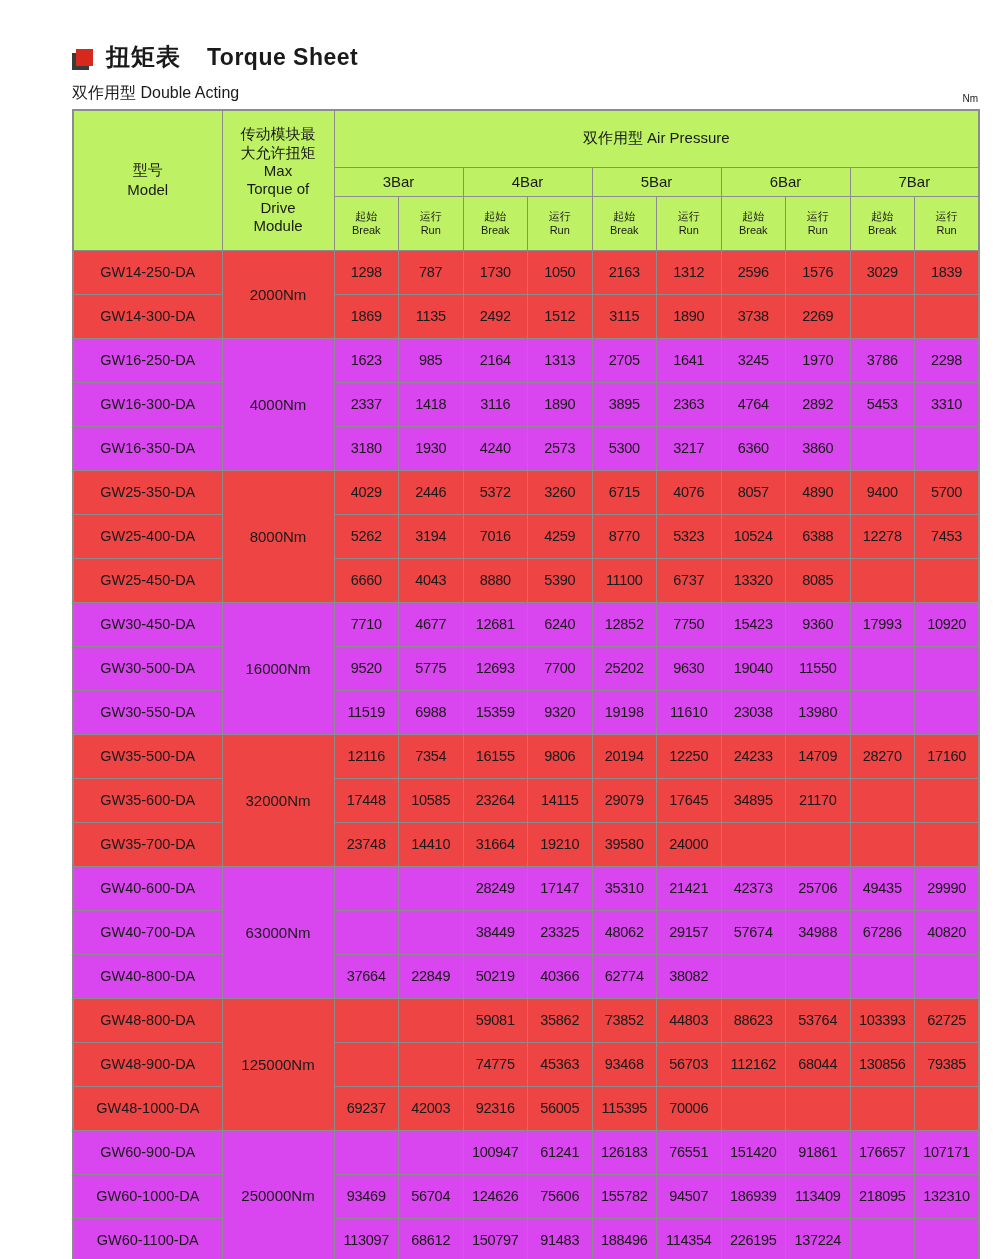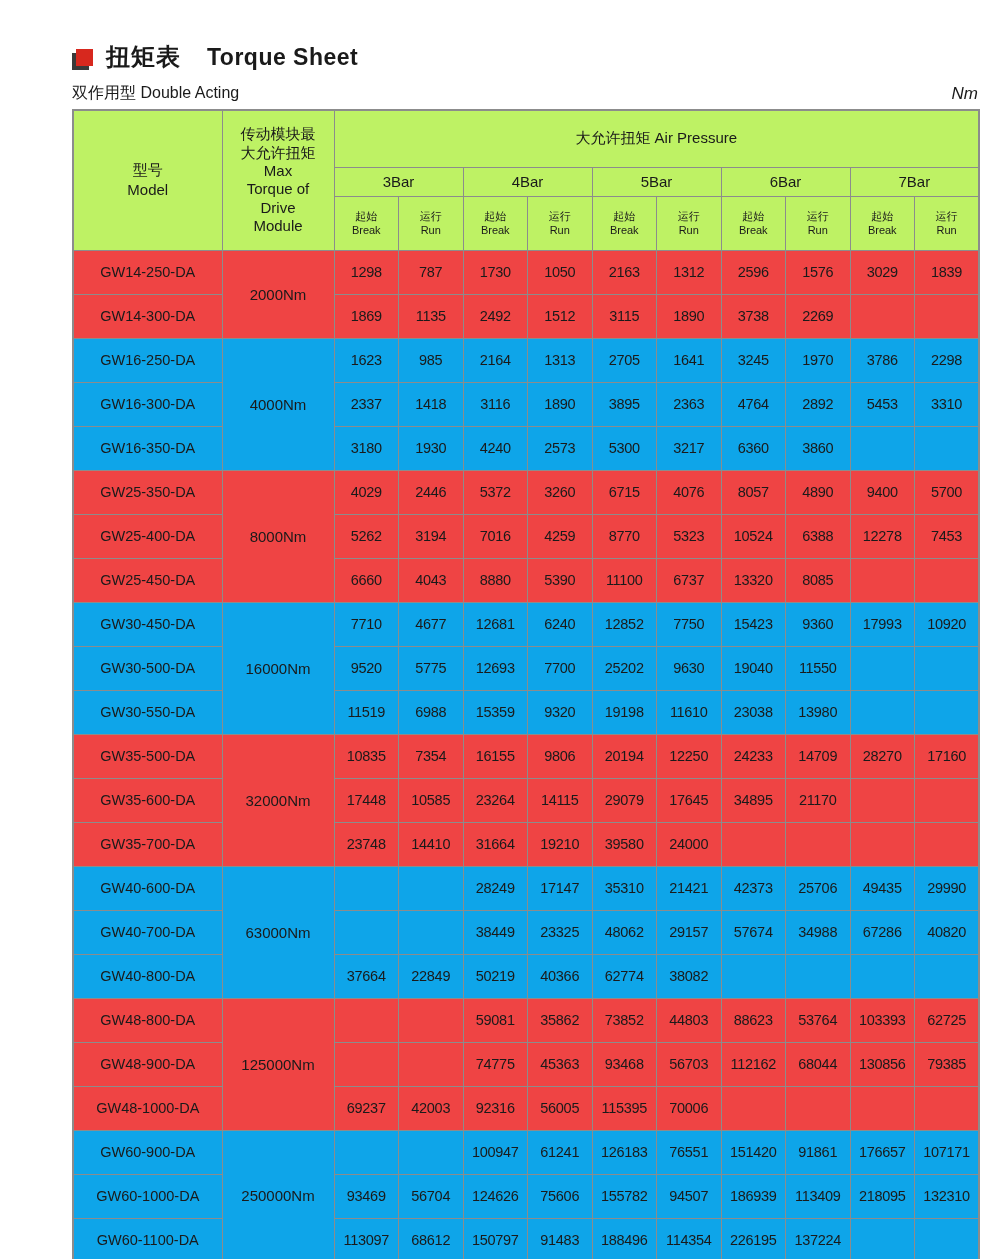--- a/index.html
+++ b/index.html
@@ -44,21 +44,21 @@
   
   .subtitle-row {
     margin-top: 11px;
     display: flex;
     justify-content: space-between;
     align-items: flex-end;
     width: 906px;
     gap: 36px;
   }
   .subtitle { font-size: 16px; }
-  .unit-label { font-size: 17px; font-style: italic; }
+  .unit-label { font-size: 10px; }
   
   table.torque {
     margin-top: 5px;
     width: 906px;
     border-collapse: collapse;
     table-layout: fixed;
   }
   table.torque th, table.torque td {
     border: 1px solid #8c8c8c;
     text-align: center;
@@ -71,21 +71,21 @@
   .row-airpressure { height: 57px; }
   .row-bars { height: 29px; }
   .row-breakrun { height: 54px; }
   .hd-model span, .hd-drive span, .br span { display: block; }
   .hd-model { font-size: 15px; line-height: 1.35; }
   .hd-drive { font-size: 15px; line-height: 1.22; }
   .hd-air { font-size: 15px; }
   .hd-bar { font-size: 15px; }
   .br { font-size: 11px; line-height: 1.3; }
   tbody tr { height: 44px; background: #ef4444; }
-  tbody tr.shaded { background: #0ea5e9; }
+  tbody tr.shaded { background: #d946ef; }
   .model-cell { font-size: 14.5px; }
   .torque-cell { font-size: 15px; }
   .value-cell {
     font-size: 14.5px;
     letter-spacing: -0.3px;
     padding: 0 1px;
   }
 </style>
 </head>
 <body>
@@ -125,21 +125,21 @@
           <span>Model</span>
         </th>
         <th rowspan="3" class="hd-drive">
           <span>传动模块最</span>
           <span>大允许扭矩</span>
           <span>Max</span>
           <span>Torque of</span>
           <span>Drive</span>
           <span>Module</span>
         </th>
-        <th colspan="10" class="hd-air">大允许扭矩  Air Pressure</th>
+        <th colspan="10" class="hd-air">双作用型  Air Pressure</th>
       </tr>
       <tr class="row-bars">
         <th colspan="2" class="hd-bar">3Bar</th>
         <th colspan="2" class="hd-bar">4Bar</th>
         <th colspan="2" class="hd-bar">5Bar</th>
         <th colspan="2" class="hd-bar">6Bar</th>
         <th colspan="2" class="hd-bar">7Bar</th>
       </tr>
       <tr class="row-breakrun">
         <th class="br">
@@ -328,21 +328,21 @@
           <td class="value-cell">19198</td>
           <td class="value-cell">11610</td>
           <td class="value-cell">23038</td>
           <td class="value-cell">13980</td>
           <td class="value-cell"></td>
           <td class="value-cell"></td>
         </tr>
         <tr>
           <td class="model-cell">GW35-500-DA</td>
           <td rowspan="3" class="torque-cell">32000Nm</td>
-          <td class="value-cell">10835</td>
+          <td class="value-cell">12116</td>
           <td class="value-cell">7354</td>
           <td class="value-cell">16155</td>
           <td class="value-cell">9806</td>
           <td class="value-cell">20194</td>
           <td class="value-cell">12250</td>
           <td class="value-cell">24233</td>
           <td class="value-cell">14709</td>
           <td class="value-cell">28270</td>
           <td class="value-cell">17160</td>
         </tr>

